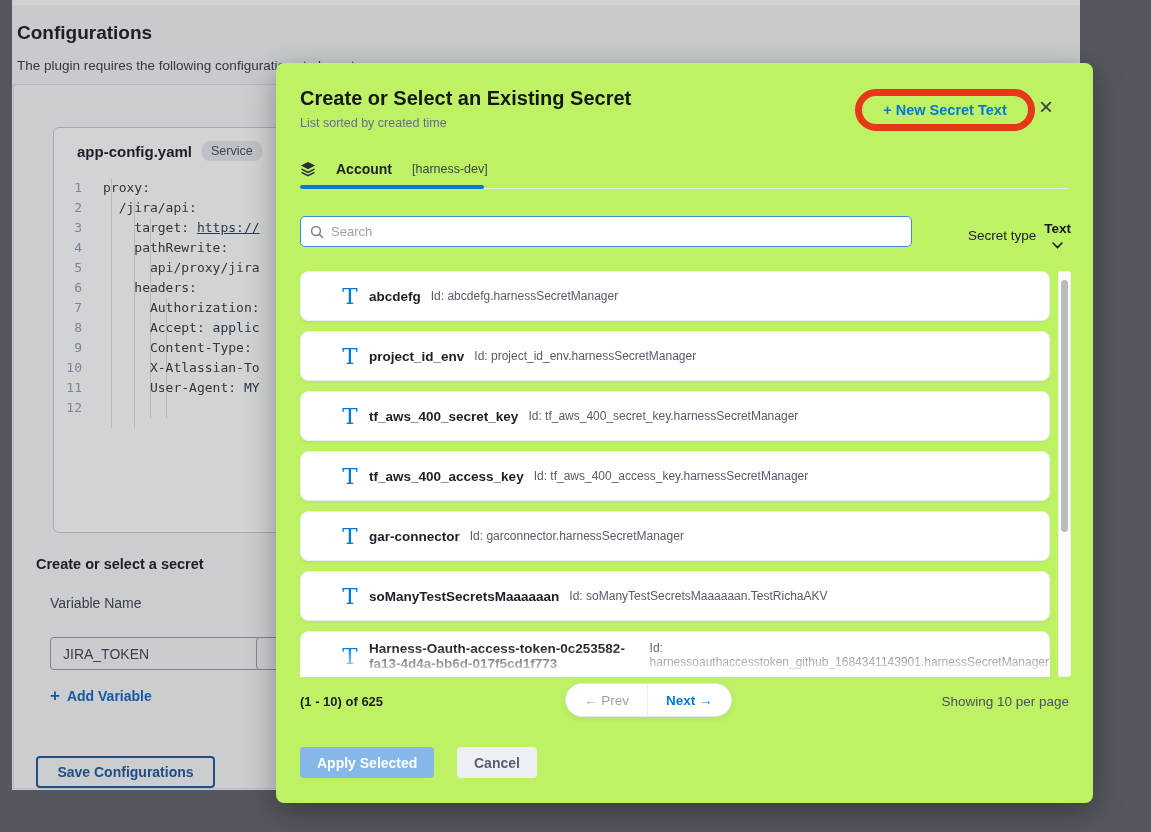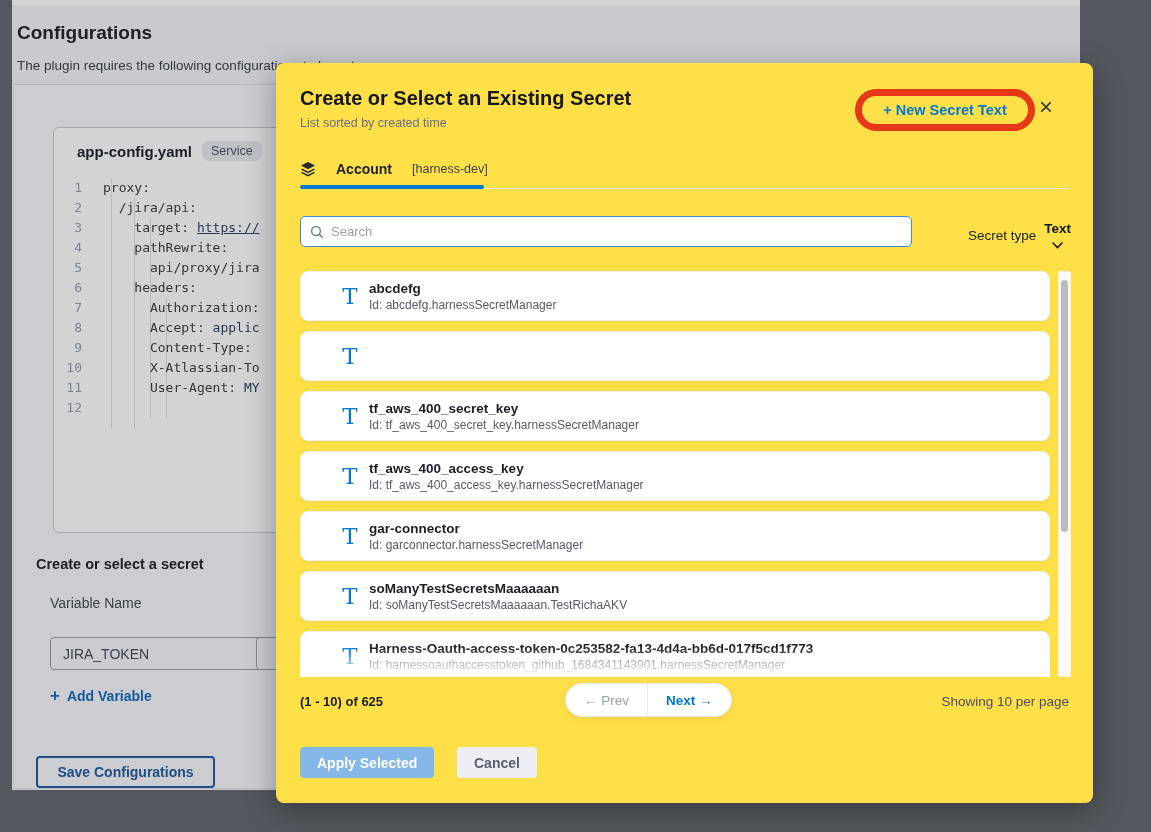--- a/index.html
+++ b/index.html
@@ -34,21 +34,21 @@
   .secret-head { position:absolute; left:36px; top:556px; font-size:14.5px; font-weight:700; color:#23262d; }
   .var-label { position:absolute; left:50px; top:595px; font-size:14px; color:#454a56; }
   .var-input { position:absolute; left:50px; top:637px; width:212px; height:33px; border:1px solid #99a1ae; border-radius:4px; background:#f6f7f9; font-family:"Liberation Sans",sans-serif; font-size:14px; color:#474c58; padding:0 12px; }
   .var-input2 { position:absolute; left:256px; top:637px; width:140px; height:33px; border:1px solid #99a1ae; border-radius:4px; background:#f6f7f9; }
   .add-var { position:absolute; left:50px; top:686px; font-size:14px; font-weight:600; color:#1a6bc0; display:flex; align-items:center; gap:7px; cursor:pointer; }
   .add-var .plus { font-size:17px; font-weight:600; }
   .save-btn { position:absolute; left:36px; top:756px; width:179px; height:32px; border:2px solid #255c9e; border-radius:4px; color:#255c9e; font-size:14px; font-weight:700; background:transparent; display:flex; align-items:center; justify-content:center; cursor:pointer; }
 
   
   #overlay { position:absolute; inset:0; background:rgba(8,10,14,0.18); z-index:5; }
-  #modal { position:absolute; left:276px; top:63px; width:817px; height:740px; background:#fde047; border-radius:8px; box-shadow:0 8px 30px rgba(0,0,0,0.35); z-index:10; }
+  #modal { position:absolute; left:276px; top:63px; width:817px; height:740px; background:#bef264; border-radius:8px; box-shadow:0 8px 30px rgba(0,0,0,0.35); z-index:10; }
   .m-title { position:absolute; left:24px; top:24px; font-size:20px; font-weight:700; color:#16161d; }
   .m-sub { position:absolute; left:24px; top:53px; font-size:12.5px; color:#696d8c; }
 
   .ring { position:absolute; left:579px; top:26px; width:180px; height:42px; border:7px solid #e63719; border-radius:999px; display:flex; align-items:center; justify-content:center; }
   .new-secret { font-size:14.5px; font-weight:700; color:#0278d5; white-space:nowrap; cursor:pointer; background:none; border:none; font-family:inherit; }
   .close-x { position:absolute; left:763px; top:32px; font-size:24px; font-weight:400; color:#3a3d47; cursor:pointer; line-height:1; }
 
   .tab { position:absolute; left:24px; top:98px; display:flex; align-items:center; gap:20px; cursor:pointer; }
   .tab-label { font-size:14px; font-weight:600; color:#1f2028; }
   .tab-scope { font-size:12.5px; color:#3f4254; }
@@ -58,21 +58,21 @@
   .search-wrap { position:absolute; left:24px; top:153px; width:612px; height:31px; border:1.5px solid #3f88dd; border-radius:5px; background:#fff; display:flex; align-items:center; padding:0 9px; gap:7px; }
   .search-wrap input { border:none; outline:none; flex:1; font-family:"Liberation Sans",sans-serif; font-size:13px; color:#33363f; background:transparent; }
   .search-wrap input::placeholder { color:#9aa0ad; }
   .sel-type { position:absolute; right:22px; top:158px; display:flex; align-items:center; gap:8px; }
   .sel-type .lbl { font-size:13.5px; color:#212330; }
   .sel-type .val { font-size:13.5px; font-weight:700; color:#15161d; cursor:pointer; display:flex; align-items:center; gap:6px;flex-direction:column; }
 
   .list { position:absolute; left:24px; top:208px; width:750px; height:406px; overflow:hidden; border-bottom:1px solid #eef0f3; }
   .card { height:50px; margin-bottom:10px; background:#fff; border:1px solid #edeef2; border-radius:8px; box-shadow:0 1px 3px rgba(40,41,61,0.07); display:flex; align-items:center; padding-left:40px; gap:10px; cursor:pointer; }
   .t-icon { font-family:"DejaVu Serif", serif; font-size:23px; color:#0278d5; line-height:1; width:18px; text-align:center; flex:none; }
-  .card-txt { display:flex; flex-direction:column; gap:2px; }
+  .card-txt { display:flex; flex-direction:row; gap:10px; }
   .card-name { font-size:13.5px; font-weight:700; color:#1d1e27; }
   .card-id { font-size:12px; color:#565a6b; }
   .list-fade { position:absolute; left:24px; top:584px; width:750px; height:30px; background:linear-gradient(rgba(255,255,255,0), #ffffff); pointer-events:none; }
 
   .sb-track { position:absolute; left:782px; top:208px; width:13px; height:406px; background:#fafafb; border:1px solid #efeff2; border-radius:2px; }
   .sb-thumb { position:absolute; left:2px; top:8px; width:7px; height:252px; background:#b9bbbf; border-radius:4px; }
 
   .pg-range { position:absolute; left:24px; top:631px; font-size:13px; font-weight:600; color:#1c1d26; }
   .pg-pill { position:absolute; left:289px; top:620px; height:34px; display:flex; align-items:stretch; background:#fff; border:1px solid #e6e8ef; border-radius:999px; box-shadow:0 2px 6px rgba(40,41,61,0.08); overflow:hidden; }
   .pg-prev { padding:0 18px; display:flex; align-items:center; font-size:13.5px; color:#9aa1ad; border-right:1px solid #e8eaf0; background:none; border-top:none; border-bottom:none; border-left:none; font-family:inherit; cursor:default; }
@@ -231,20 +231,24 @@
       <div class="card">
         <span class="t-icon">T</span>
         <span class="card-txt">
           <span class="card-name">abcdefg</span>
           <span class="card-id">Id: abcdefg.harnessSecretManager</span>
         </span>
       </div>
 
       <div class="card">
         <span class="t-icon">T</span>
+        <span class="card-txt">
+          <span class="card-name">project_id_env</span>
+          <span class="card-id">Id: project_id_env.harnessSecretManager</span>
+        </span>
       </div>
 
       <div class="card">
         <span class="t-icon">T</span>
         <span class="card-txt">
           <span class="card-name">tf_aws_400_secret_key</span>
           <span class="card-id">Id: tf_aws_400_secret_key.harnessSecretManager</span>
         </span>
       </div>
 

